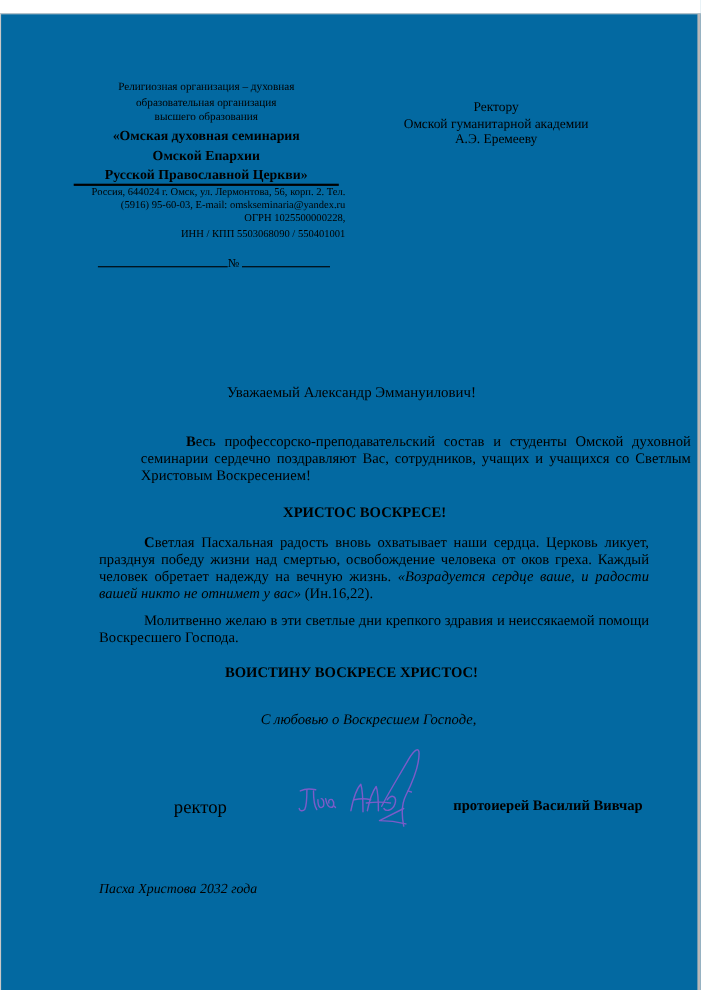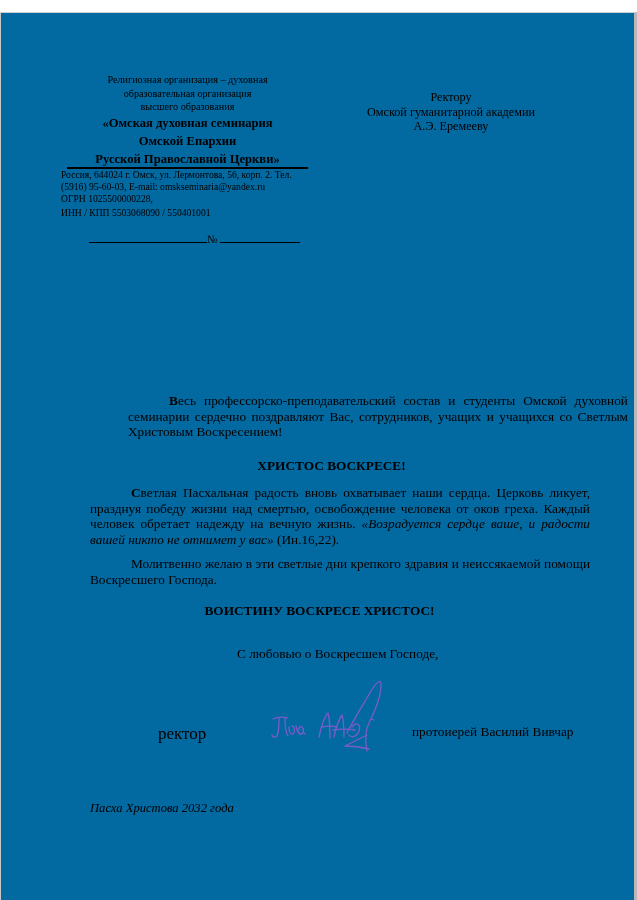--- a/index.html
+++ b/index.html
@@ -13,43 +13,43 @@
       border-right: 3px solid #b8b8b8;
       border-bottom: 3px solid #b8b8b8;
     }
     .abs { position: absolute; }
 
     
     .org-block { left: 60px; top: 60px; width: 253px; text-align: center; }
     .org-small { font-size: 10.2px; line-height: 13.6px; }
     .org-bold { font-size: 12.6px; font-weight: bold; line-height: 18px; }
     .org-rule { left: 66px; top: 154px; width: 241px; height: 2px; background: #000; }
-    .req-block { left: 60px; top: 156px; width: 253px; text-align: left; font-size: 9.6px; line-height: 12px; }
+    .req-block { left: 60px; top: 156px; width: 253px; text-align: right; font-size: 9.6px; line-height: 12px; }
     .req-line { white-space: nowrap; }
     .req-last { margin-top: 2px; }
     .num-line { left: 88px; top: 220px; width: 215px; font-size: 11px; white-space: nowrap; }
     .num-line .blank { display: inline-block; border-bottom: 1px solid #000; height: 10px; vertical-align: baseline; }
 
     
     .addr-block { left: 340px; top: 77px; width: 220px; text-align: center; font-size: 12.2px; font-weight: normal; line-height: 14.5px; }
 
     
     .body-text { font-size: 13.3px; line-height: 15.6px; }
     .greeting { left: 0; top: 336px; width: 637px; text-align: center; font-size: 13.5px; }
     .para { left: 89px; width: 500px; text-align: justify; text-align-last: left; }
     .para .indent { display: inline-block; width: 41px; }
     .para1 { top: 380px; margin-left: 38px; }
     .headline { left: 0; width: 637px; text-align: center; font-weight: bold; font-size: 13.3px; }
     .headline1 { top: 445px; left: 12px; }
     .para2 { top: 472px; }
     .para3 { top: 543px; }
     .headline2 { top: 590px; left: 0; }
-    .closing { left: 236px; top: 633px; font-size: 13.3px; white-space: nowrap; }
+    .closing { left: 236px; top: 633px; font-size: 13.3px; white-space: nowrap; font-style: italic; }
     .rector-label { left: 157px; top: 711px; font-size: 17px; }
-    .rector-name { left: 411px; top: 711px; font-size: 13.3px; white-space: nowrap; }
+    .rector-name { left: 411px; top: 711px; font-size: 13.3px; white-space: nowrap; font-weight: bold; }
     .signature { left: 266px; top: 662px; width: 130px; height: 78px; }
     .date-line { left: 89px; top: 788px; font-size: 12.6px; font-style: italic; white-space: nowrap; }
     i, .ital { font-style: italic; }
     b.drop { font-weight: bold; }
   </style>
 </head>
 <body>
 
 <div class="page">
 
@@ -71,20 +71,21 @@
   <div class="abs num-line">
     <span class="blank" style="width:118px;"></span><span>№</span>&nbsp;<span class="blank" style="width:80px;"></span>
   </div>
 
   <div class="abs addr-block">
     <div>Ректору</div>
     <div>Омской гуманитарной академии</div>
     <div>А.Э. Еремееву</div>
   </div>
 
+  <div class="abs greeting body-text">Уважаемый Александр Эммануилович!</div>
 
   <div class="abs para para1 body-text"><span class="indent"></span><b class="drop">В</b><span>есь профессорско-преподавательский состав и студенты Омской духовной семинарии сердечно поздравляют Вас, сотрудников, учащих и учащихся со Светлым Христовым Воскресением!</span></div>
 
   <div class="abs headline headline1">ХРИСТОС ВОСКРЕСЕ!</div>
 
   <div class="abs para para2 body-text"><span class="indent"></span><b class="drop">С</b><span>ветлая Пасхальная радость вновь охватывает наши сердца. Церковь ликует, празднуя победу жизни над смертью, освобождение человека от оков греха. Каждый человек обретает надежду на вечную жизнь. </span><i>«Возрадуется сердце ваше, и радости вашей никто не отнимет у вас»</i><span> (Ин.16,22).</span></div>
 
   <div class="abs headline headline2">ВОИСТИНУ ВОСКРЕСЕ ХРИСТОС!</div>
 
   <div class="abs para para3 body-text"><span class="indent"></span><span>Молитвенно желаю в эти светлые дни крепкого здравия и неиссякаемой помощи Воскресшего Господа.</span></div>

